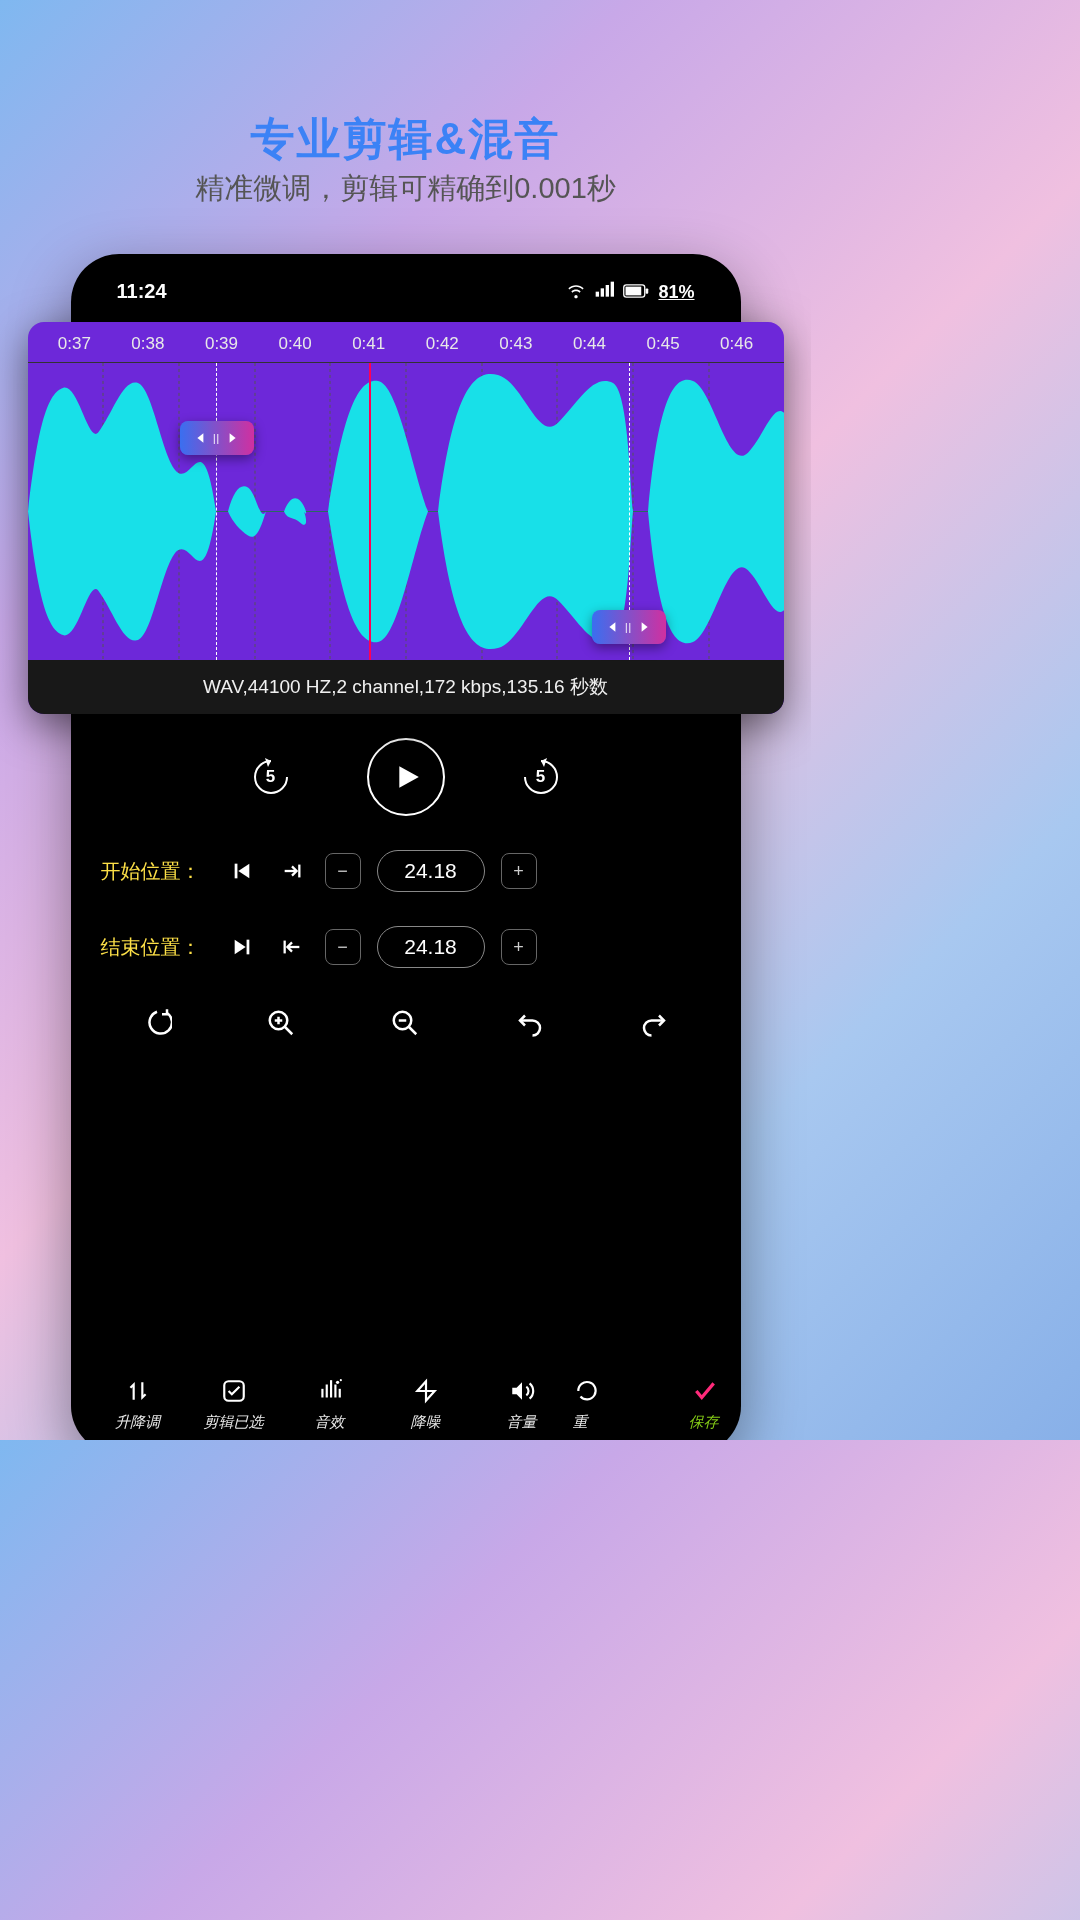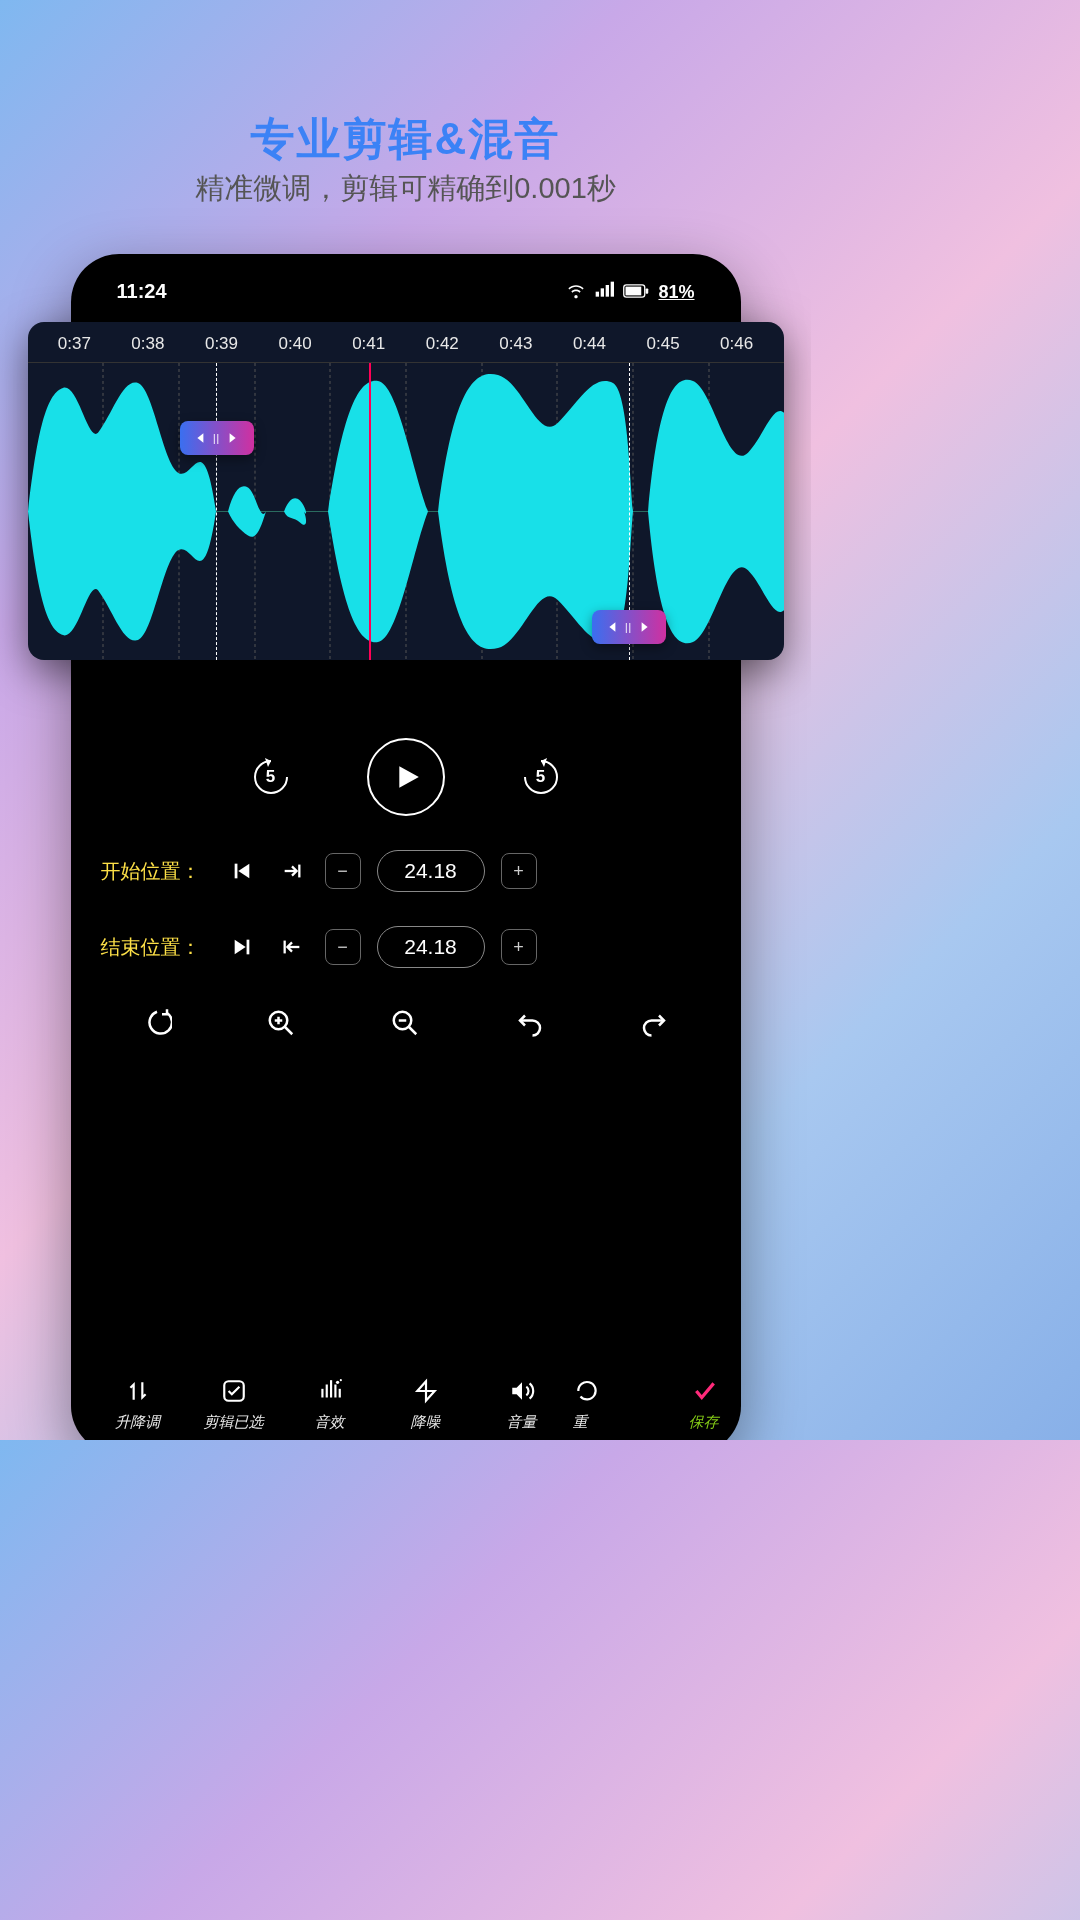--- a/index.html
+++ b/index.html
@@ -45,21 +45,21 @@
   font-weight: 600;
   padding: 4px 28px 8px;
 }
 .statusbar-icons { display: flex; align-items: center; gap: 8px; font-size: 18px; text-decoration: underline; }
 .wave-panel {
   position: absolute;
   left: 50%;
   transform: translateX(-50%);
   top: 322px;
   width: 756px;
-  background: #0f172a;
+  background: #6d28d9;
   border-radius: 16px;
   box-shadow: 0 12px 40px rgba(0,0,0,0.5);
   overflow: hidden;
 }
 .time-ruler {
   display: flex;
   justify-content: space-between;
   padding: 12px 10px 8px;
   color: #e8e8e8;
   font-size: 17px;
@@ -429,13 +429,14 @@
     <div class="handle handle-end">
       <svg viewBox="0 0 10 10" fill="#fff">
           <polygon points="7,1 2,5 7,9"></polygon>
         </svg>
       <span style="color:#fff;font-size:10px;letter-spacing:1px">||</span>
       <svg viewBox="0 0 10 10" fill="#fff">
           <polygon points="3,1 8,5 3,9"></polygon>
         </svg>
     </div>
   </div>
+  <div class="audio-meta">WAV,44100 HZ,2 channel,172 kbps,135.16 秒数</div>
 </div>
 
 </body></html>

